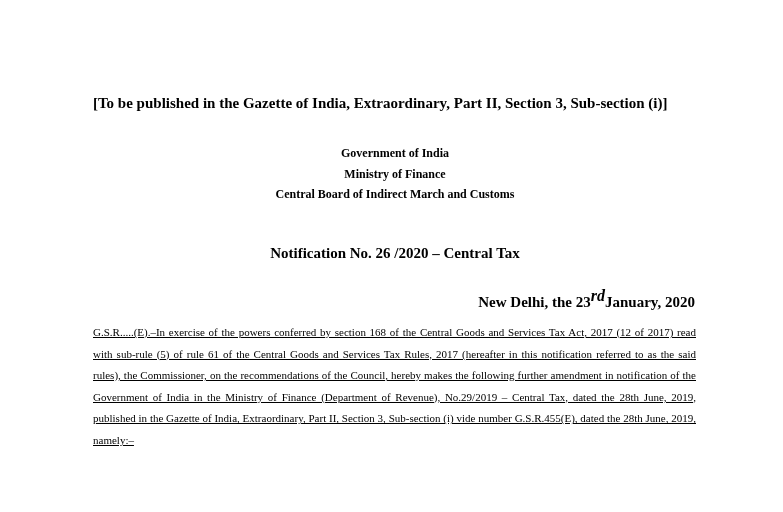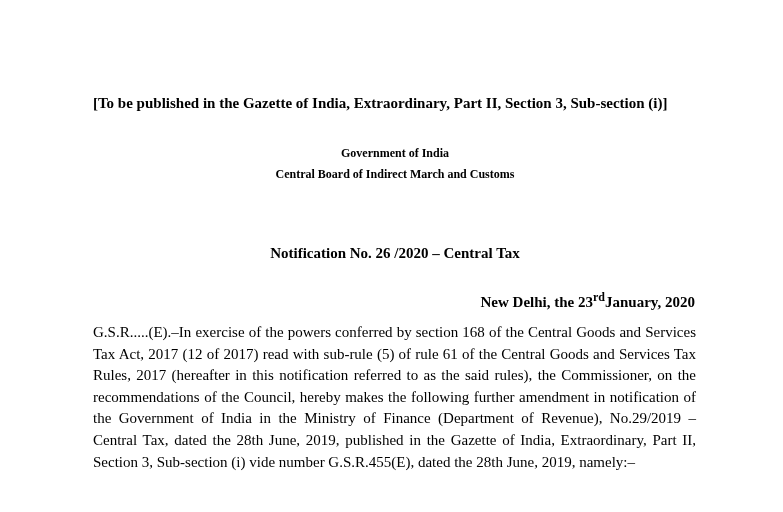--- a/index.html
+++ b/index.html
@@ -62,43 +62,46 @@
     left: 93px;
     top: 292px;
     width: 602px;
     text-align: right;
     font-size: 15px;
     font-weight: bold;
     line-height: 20px;
     white-space: nowrap;
   }
   .place-date sup {
-    font-size: 12px;
+    font-size: 16px;
     line-height: 0;
     vertical-align: 6px;
+    font-style: italic;
   }
   .body-para {
     position: absolute;
     left: 93px;
     top: 322px;
     width: 603px;
-    font-size: 15px;
+    font-size: 11px;
     line-height: 21.6px;
     text-align: justify;
+    text-decoration: underline;
   }
 </style>
 </head>
 <body>
 
 <div class="page">
 
   <div class="gazette-note">[To be published in the Gazette of India, Extraordinary, Part II, Section 3, Sub-section (i)]</div>
 
   <div class="header-block">
     <div>Government of India</div>
+    <div>Ministry of Finance</div>
     <div>Central Board of Indirect March and Customs</div>
   </div>
 
   <div class="notification-no">Notification No. 26 /2020 – Central Tax</div>
 
   <div class="place-date"><span>New Delhi, the 23</span><sup>rd</sup><span>January, 2020</span></div>
 
   <div class="body-para">G.S.R.....(E).–In exercise of the powers conferred by section 168 of the Central Goods and Services Tax Act, 2017 (12 of 2017) read with sub-rule (5) of rule 61 of the Central Goods and Services Tax Rules, 2017 (hereafter in this notification referred to as the said rules), the Commissioner, on the recommendations of the Council, hereby makes the following further amendment in notification of the Government of India in the Ministry of Finance (Department of Revenue), No.29/2019 – Central Tax, dated the 28th June, 2019, published in the Gazette of India, Extraordinary, Part II, Section 3, Sub-section (i) vide number G.S.R.455(E), dated the 28th June, 2019, namely:–</div>
 
 </div>

